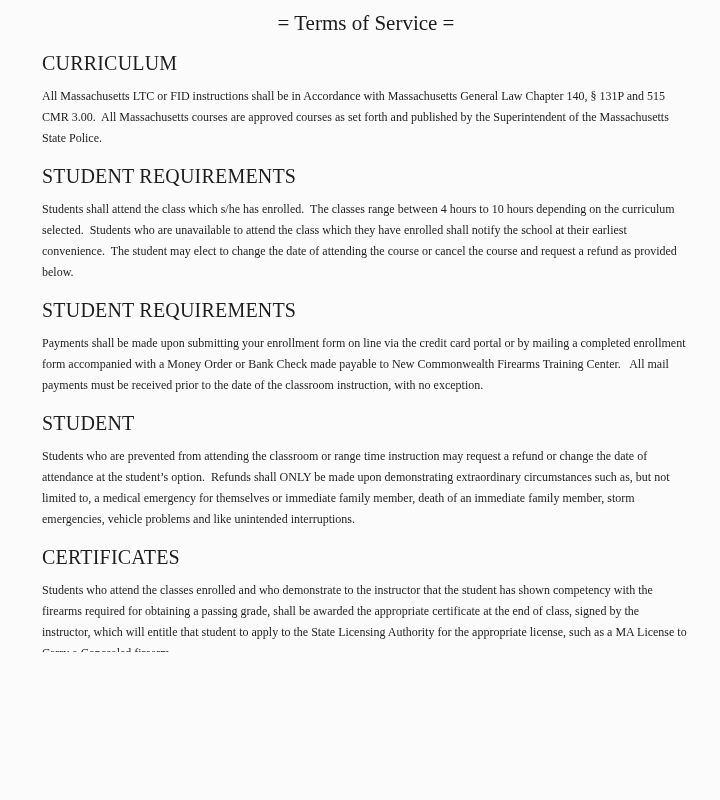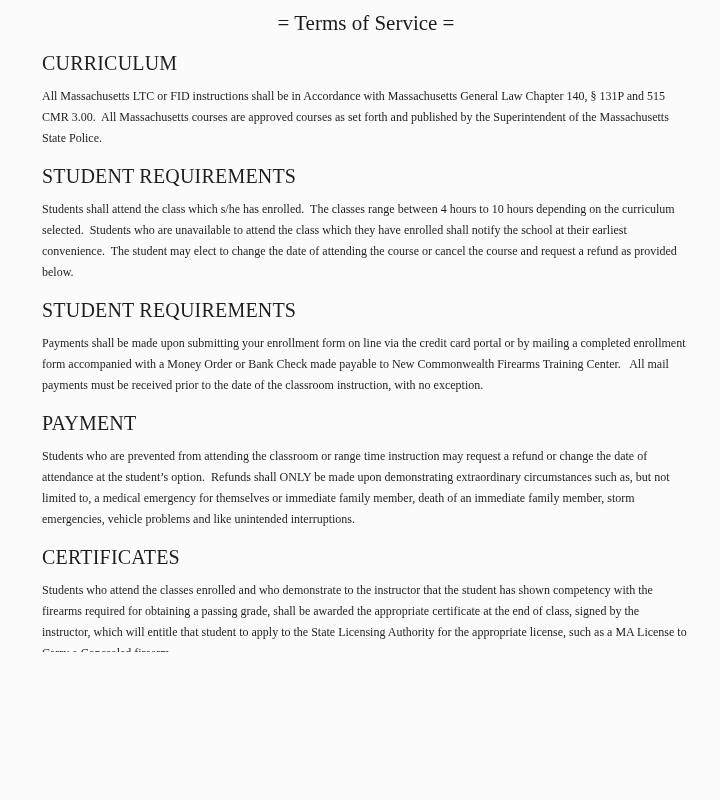--- a/index.html
+++ b/index.html
@@ -61,21 +61,21 @@
     <h2 class="section-heading">STUDENT REQUIREMENTS</h2>
     <p class="paragraph">Students shall attend the class which s/he has enrolled.  The classes range between 4 hours to 10 hours depending on the curriculum selected.  Students who are unavailable to attend the class which they have enrolled shall notify the school at their earliest convenience.  The student may elect to change the date of attending the course or cancel the course and request a refund as provided below.</p>
   </section>
 
   <section>
     <h2 class="section-heading">STUDENT REQUIREMENTS</h2>
     <p class="paragraph">Payments shall be made upon submitting your enrollment form on line via the credit card portal or by mailing a completed enrollment form accompanied with a Money Order or Bank Check made payable to New Commonwealth Firearms Training Center.   All mail payments must be received prior to the date of the classroom instruction, with no exception.</p>
   </section>
 
   <section>
-    <h2 class="section-heading">PAYMENT</h2>
+    <h2 class="section-heading">STUDENT</h2>
     <p class="paragraph">Students who are prevented from attending the classroom or range time instruction may request a refund or change the date of attendance at the student’s option.  Refunds shall ONLY be made upon demonstrating extraordinary circumstances such as, but not limited to, a medical emergency for themselves or immediate family member, death of an immediate family member, storm emergencies, vehicle problems and like unintended interruptions.</p>
   </section>
 
   <section>
     <h2 class="section-heading">CERTIFICATES</h2>
     <p class="paragraph">Students who attend the classes enrolled and who demonstrate to the instructor that the student has shown competency with the firearms required for obtaining a passing grade, shall be awarded the appropriate certificate at the end of class, signed by the instructor, which will entitle that student to apply to the State Licensing Authority for the appropriate license, such as a MA License to Carry a Concealed firearm.</p>
   </section>
 
 </div>
 

